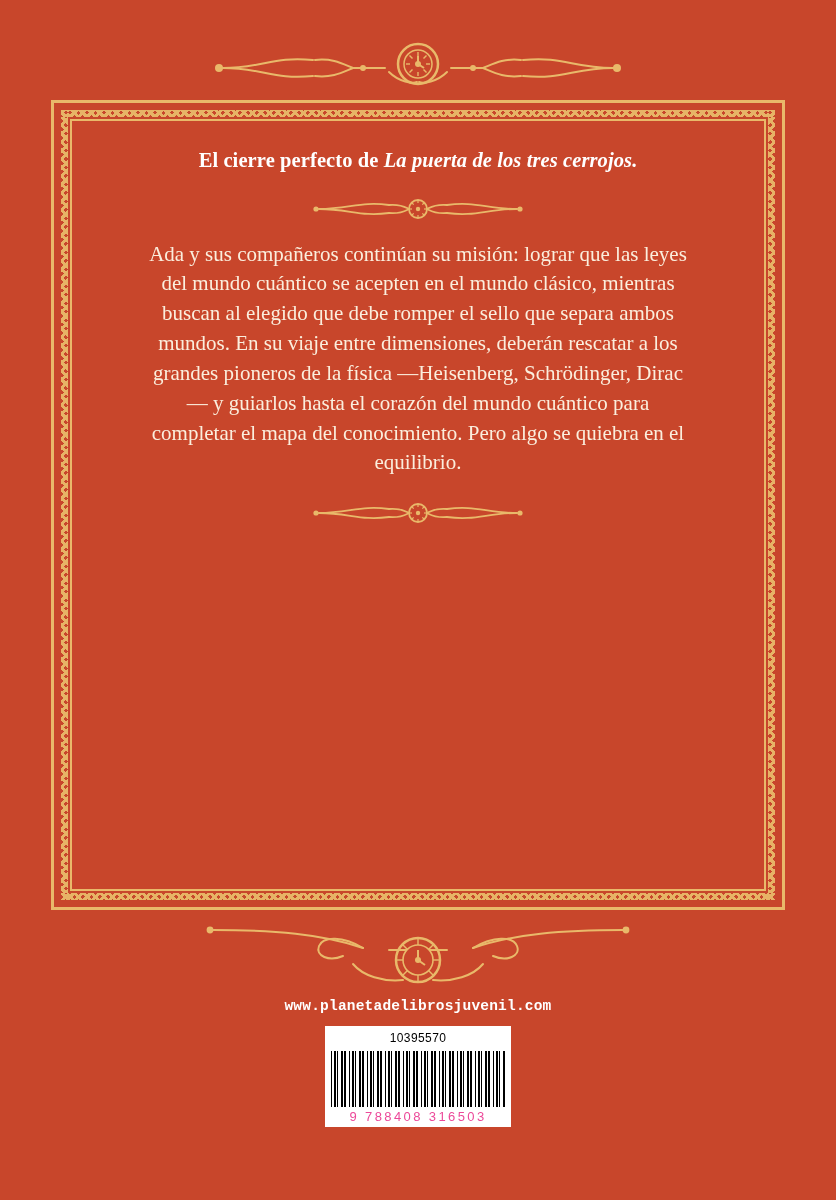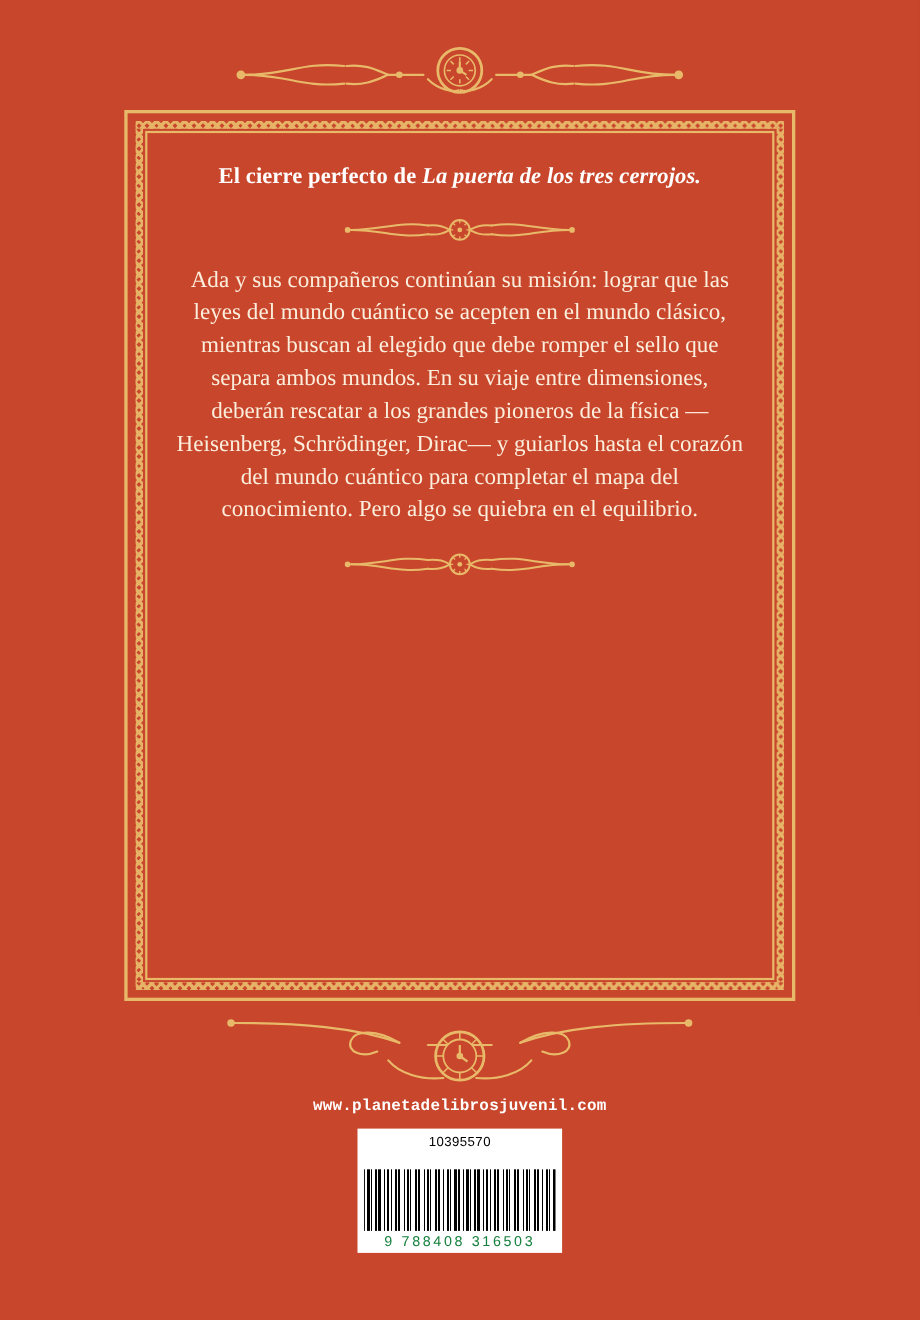--- a/index.html
+++ b/index.html
@@ -31,21 +31,21 @@
     width: 430px;
     height: 56px;
     display: flex;
     align-items: center;
     justify-content: center;
   }
 
   
   .frame-outer {
     margin-top: 6px;
-    width: 610px;
+    width: 734px;
     height: 810px;
     border: 3px solid #e9b96a;
     position: relative;
     box-sizing: border-box;
     padding: 7px;
   }
   .frame-braid {
     position: absolute;
     inset: 7px;
     border: 7px solid transparent;
@@ -151,39 +151,39 @@
     box-sizing: border-box;
     display: flex;
     flex-direction: column;
     align-items: center;
   }
   .barcode-top {
     font-family: "Liberation Sans", sans-serif;
     font-size: 12px;
     color: #000;
     letter-spacing: .4px;
-    margin-bottom: 18px;
+    margin-bottom: 6px;
   }
   .bars {
     width: 174px;
     height: 56px;
     background-image: repeating-linear-gradient(
       90deg,
       #000 0 1px, #fff 1px 3px,
       #000 3px 5px, #fff 5px 6px,
       #000 6px 7px, #fff 7px 10px,
       #000 10px 12px, #fff 12px 13px,
       #000 13px 15px, #fff 15px 18px
     );
   }
   .barcode-num {
     font-family: "Liberation Sans", sans-serif;
     font-size: 13px;
     letter-spacing: 2.4px;
-    color: #15803d;
+    color: #ec4899;
     margin-top: 2px;
   }
 </style>
 </head>
 <body>
 
 <div class="page">
 
   <div class="top-ornament">
     <svg width="430" height="56" viewBox="0 0 430 56" fill="none">

